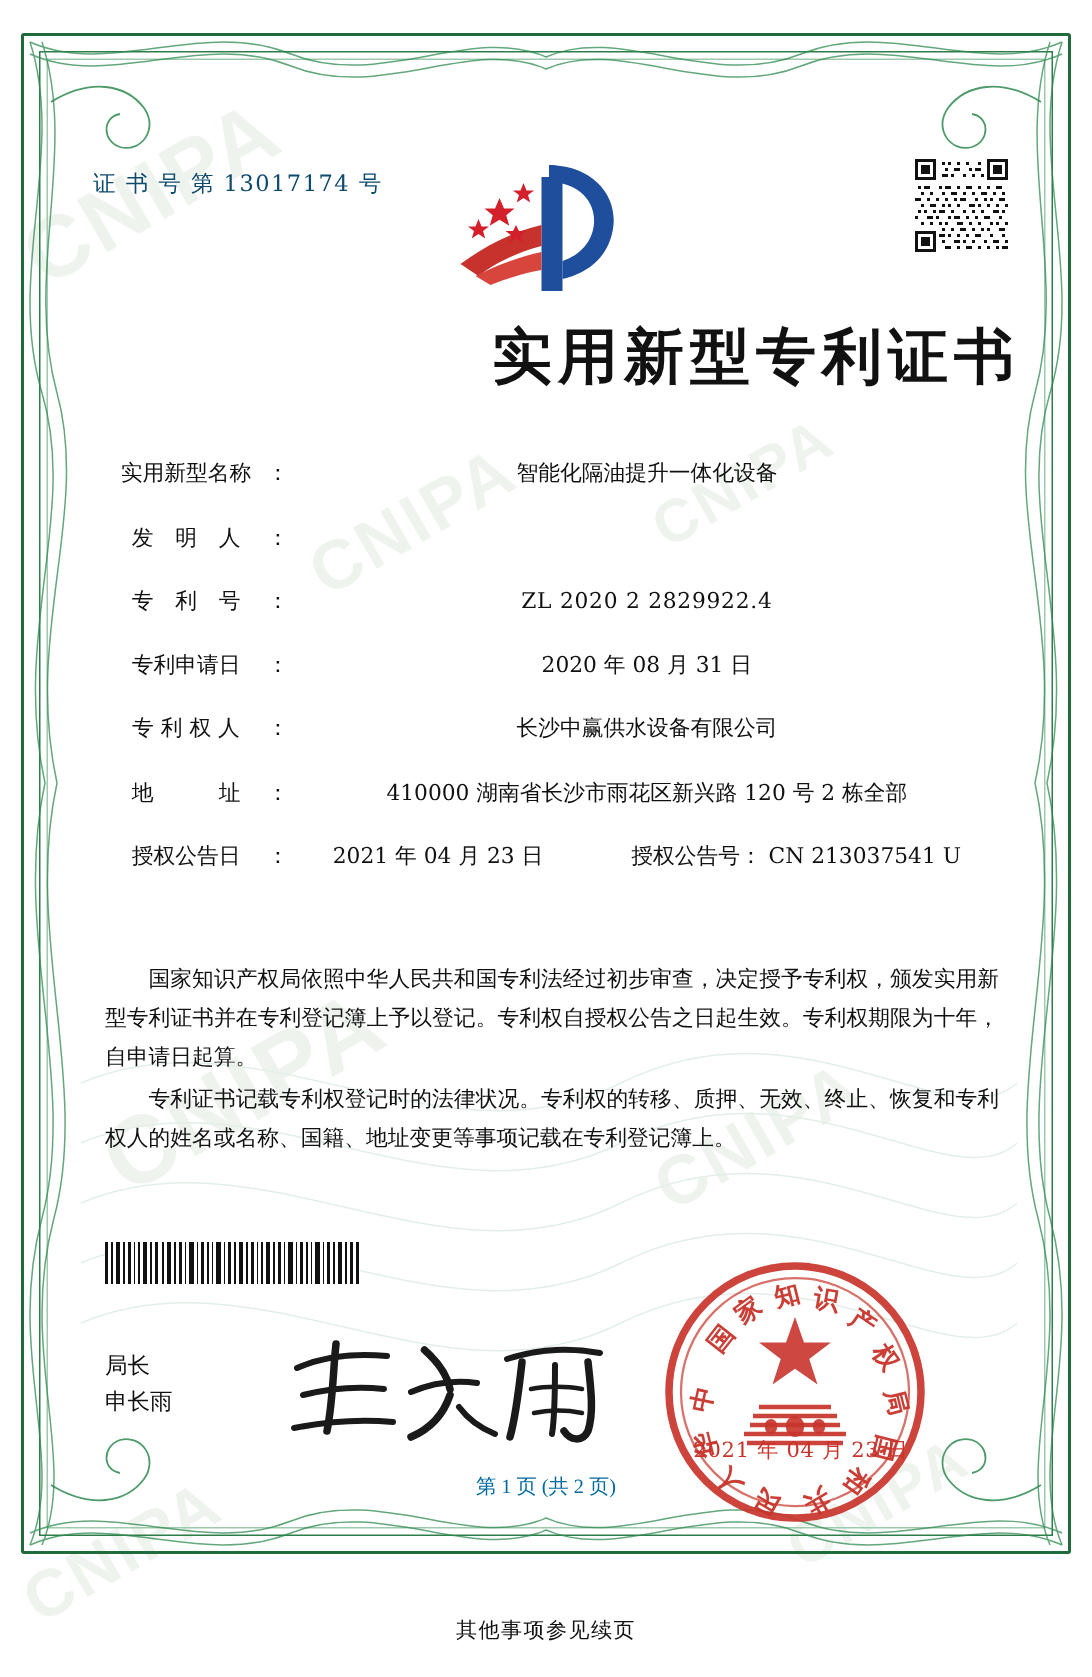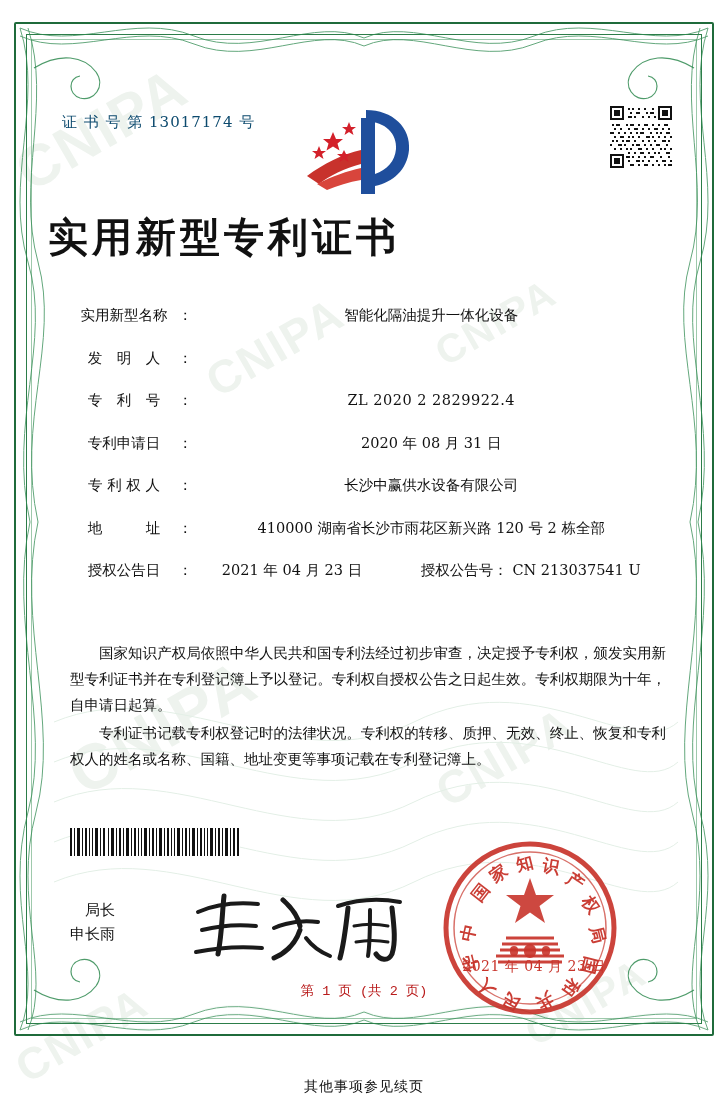--- a/index.html
+++ b/index.html
@@ -110,21 +110,21 @@
     width: 150px;
     height: 92px;
   }
   .emblem svg { display: block; }
 
   .title {
     position: absolute;
     left: 0;
     right: 0;
     top: 152px;
-    text-align: left;
+    text-align: right;
     font-size: 40px;
     font-weight: 700;
     letter-spacing: 4px;
     color: #111111;
     font-family: "DejaVu Serif", serif;
   }
 
   .fields {
     position: absolute;
     left: 22px;
@@ -176,21 +176,20 @@
 
   
   .sig-labels {
     position: absolute;
     left: 22px;
     top: 840px;
     font-size: 15px;
     line-height: 24px;
     color: #111;
     font-family: "DejaVu Serif", serif;
-    text-align: right;
   }
   .handwriting {
     position: absolute;
     left: 140px;
     top: 828px;
     width: 230px;
     height: 80px;
   }
   .handwriting svg { display:block; }
 
@@ -215,22 +214,22 @@
     letter-spacing: .5px;
   }
 
   .page-num {
     position: absolute;
     left: 0;
     right: 0;
     bottom: 18px;
     text-align: center;
     font-size: 13.5px;
-    color: #b91c1c;
-    font-family: Liberation Mono, monospace;
+    color: #0369a1;
+    font-family: Liberation Serif, serif;
   }
 
   .footnote {
     position: absolute;
     left: 0;
     right: 0;
     bottom: 22px;
     text-align: center;
     font-size: 14px;
     letter-spacing: 1px;

